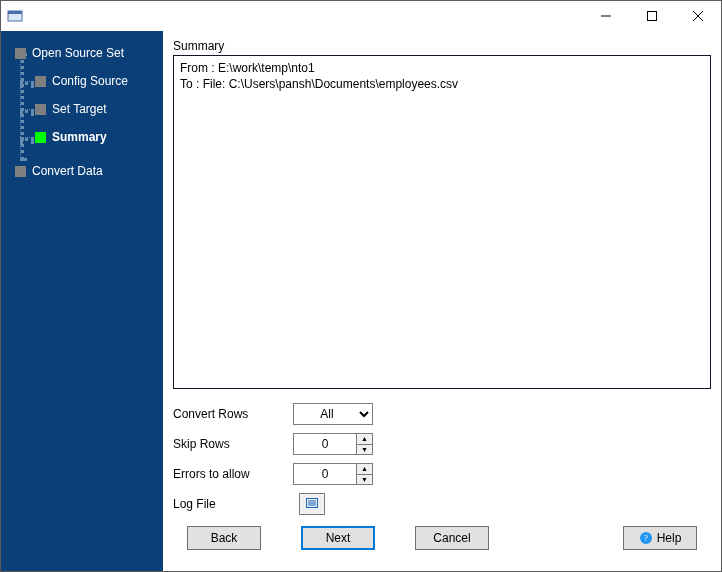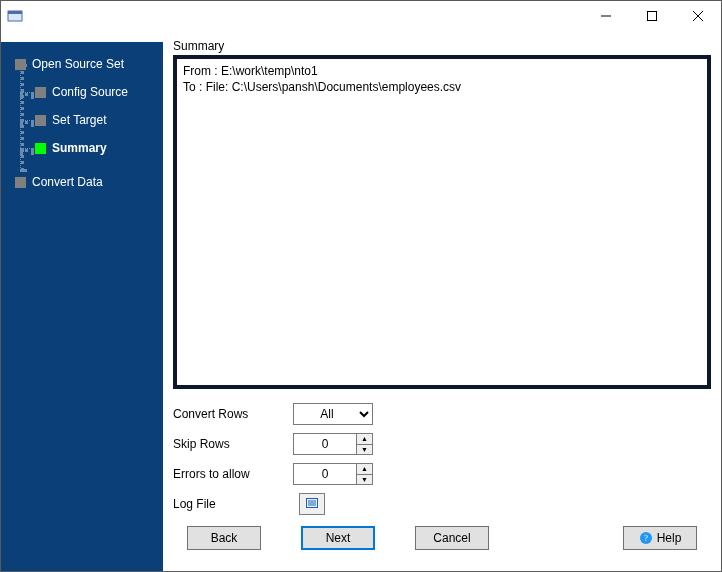--- a/index.html
+++ b/index.html
@@ -49,21 +49,20 @@
     flex: 1;
     display: flex;
     min-height: 0;
   }
   .sidebar {
     width: 162px;
     background: #0b3f77;
     color: #fff;
     padding: 10px 4px 10px 4px;
     position: relative;
-    margin-top: 11px;
   }
   .tree {
     position: relative;
   }
   .tree-item {
     display: flex;
     align-items: center;
     height: 24px;
     position: relative;
     cursor: default;
@@ -100,21 +99,21 @@
     display: flex;
     flex-direction: column;
     min-width: 0;
   }
   .section-label {
     margin-bottom: 2px;
     color: #000;
   }
   .summary-box {
     flex: 1;
-    border: 4px solid #0f172a;
+    border: 1px solid #0f172a;
     background: #fff;
     padding: 4px 6px;
     overflow: auto;
     line-height: 1.35;
     min-height: 0;
     white-space: pre;
   }
   .form-grid {
     margin-top: 14px;
     display: grid;

